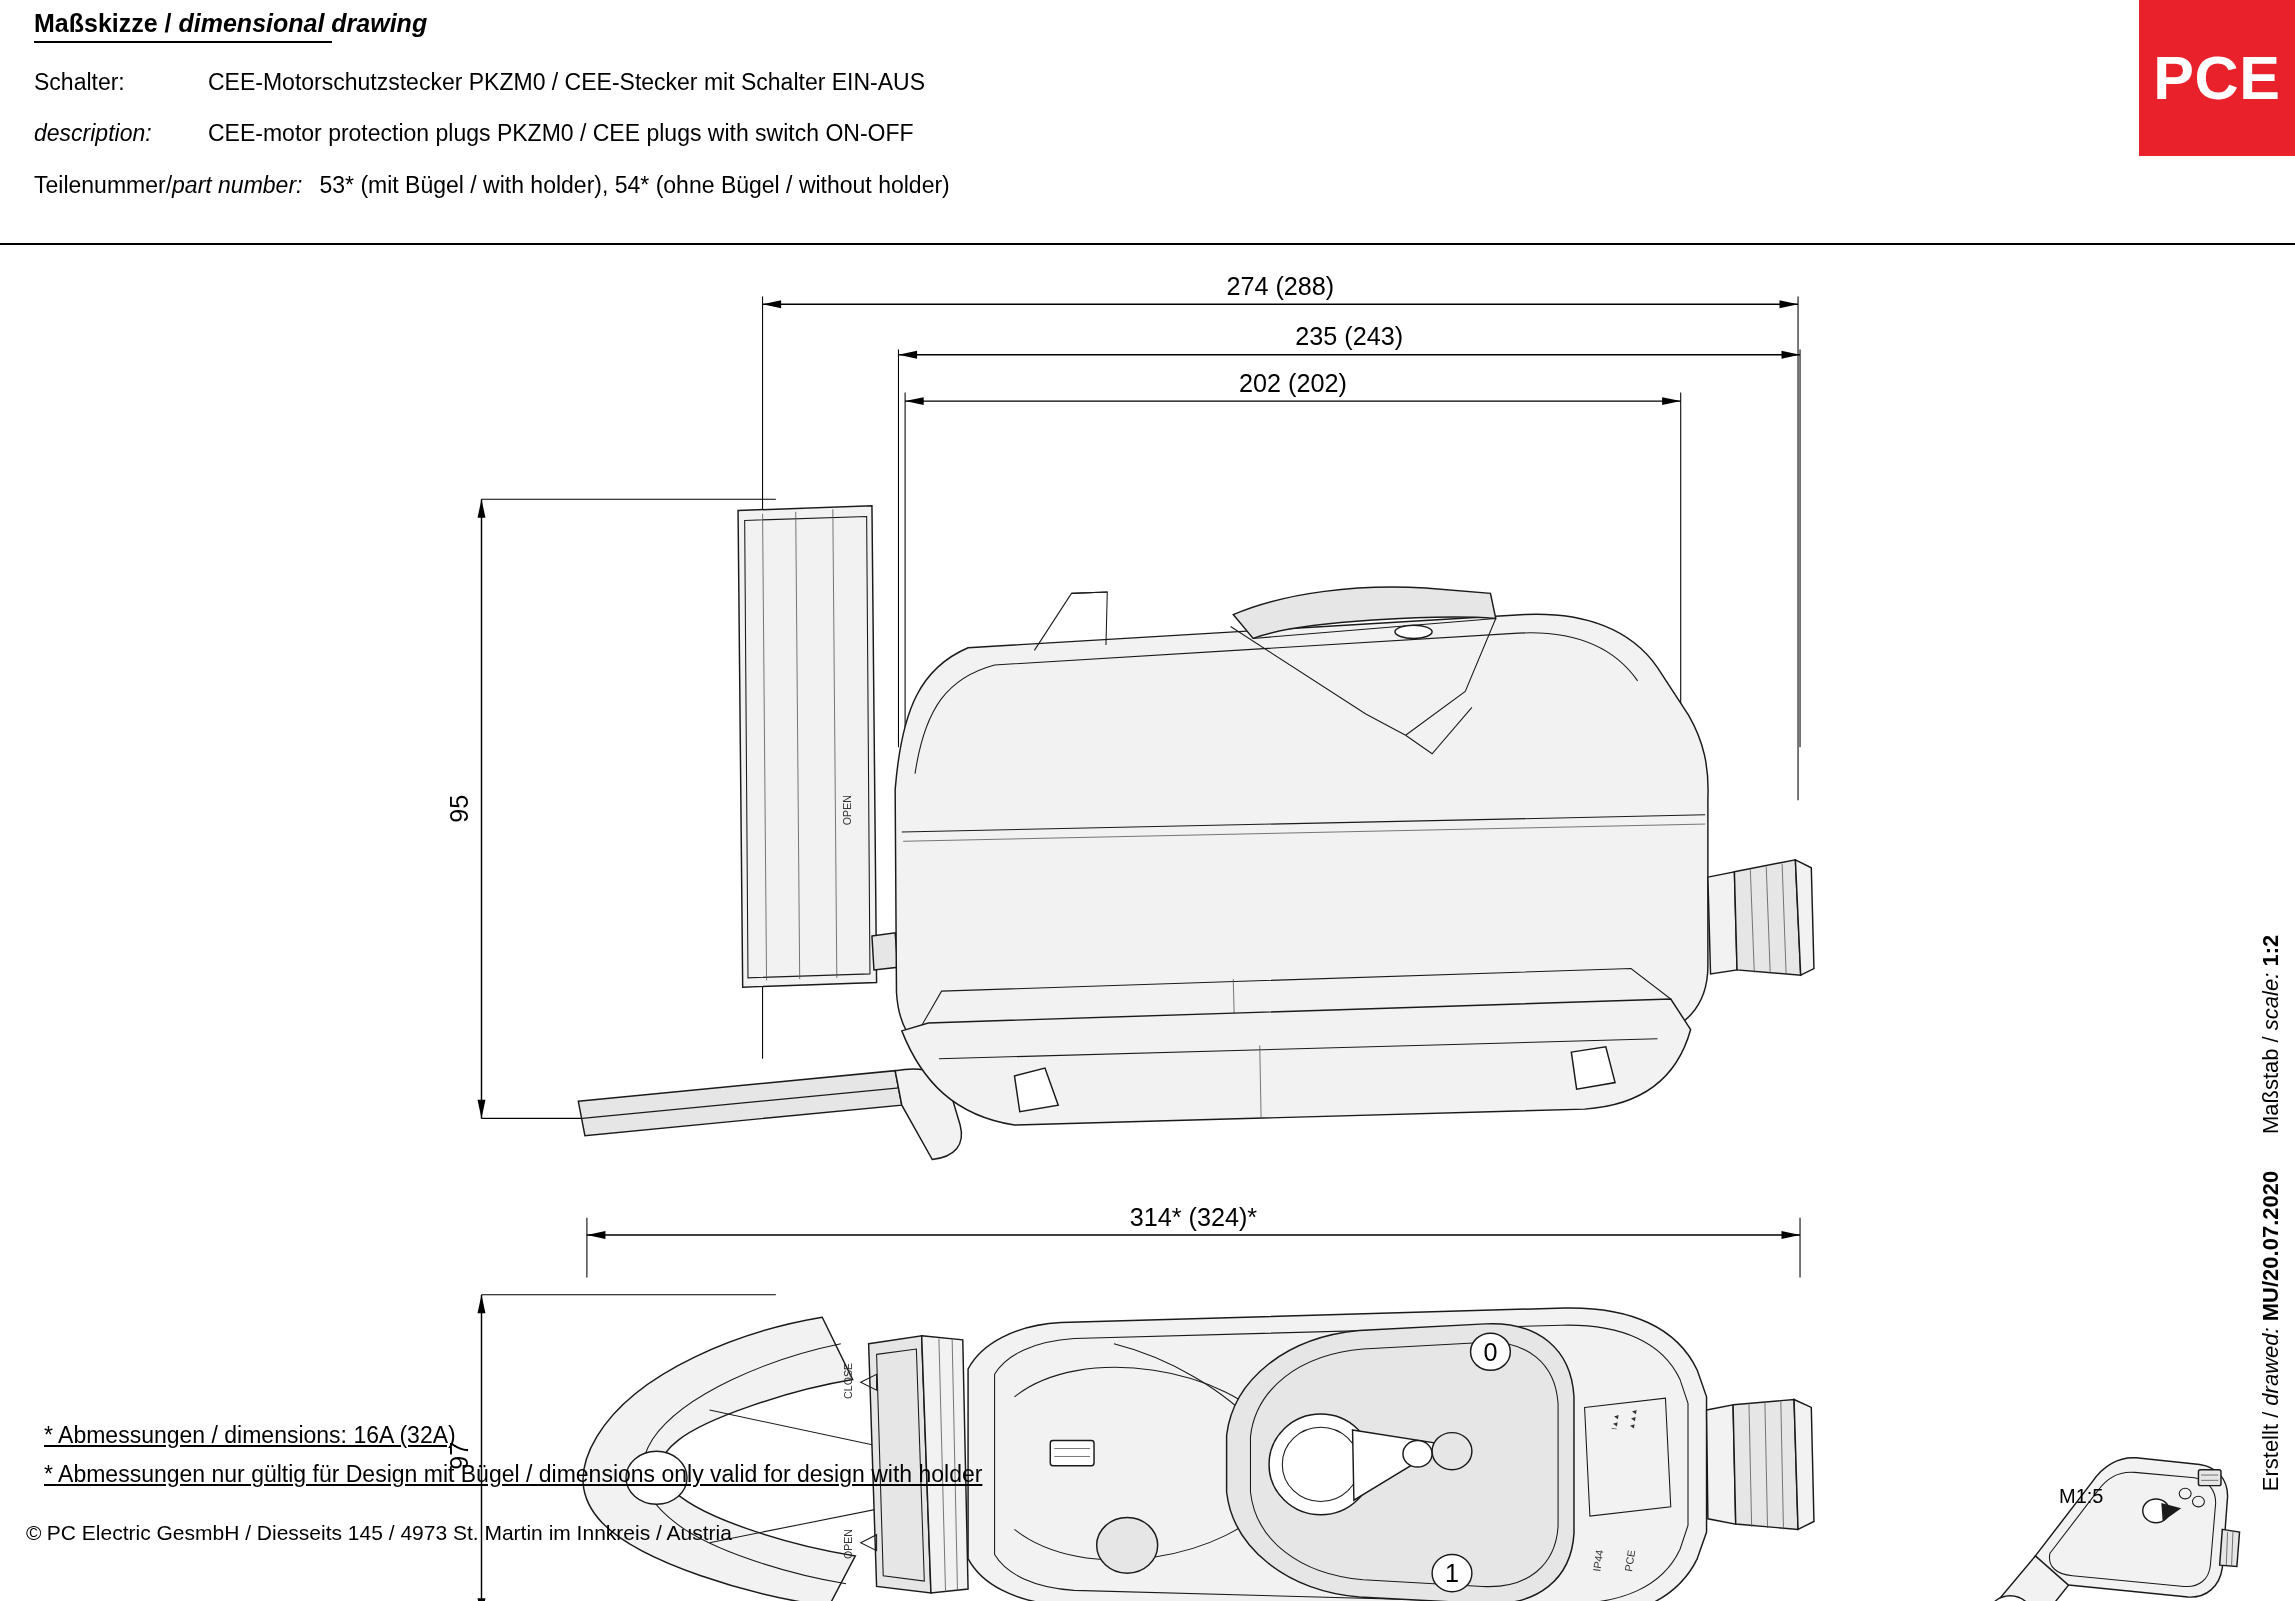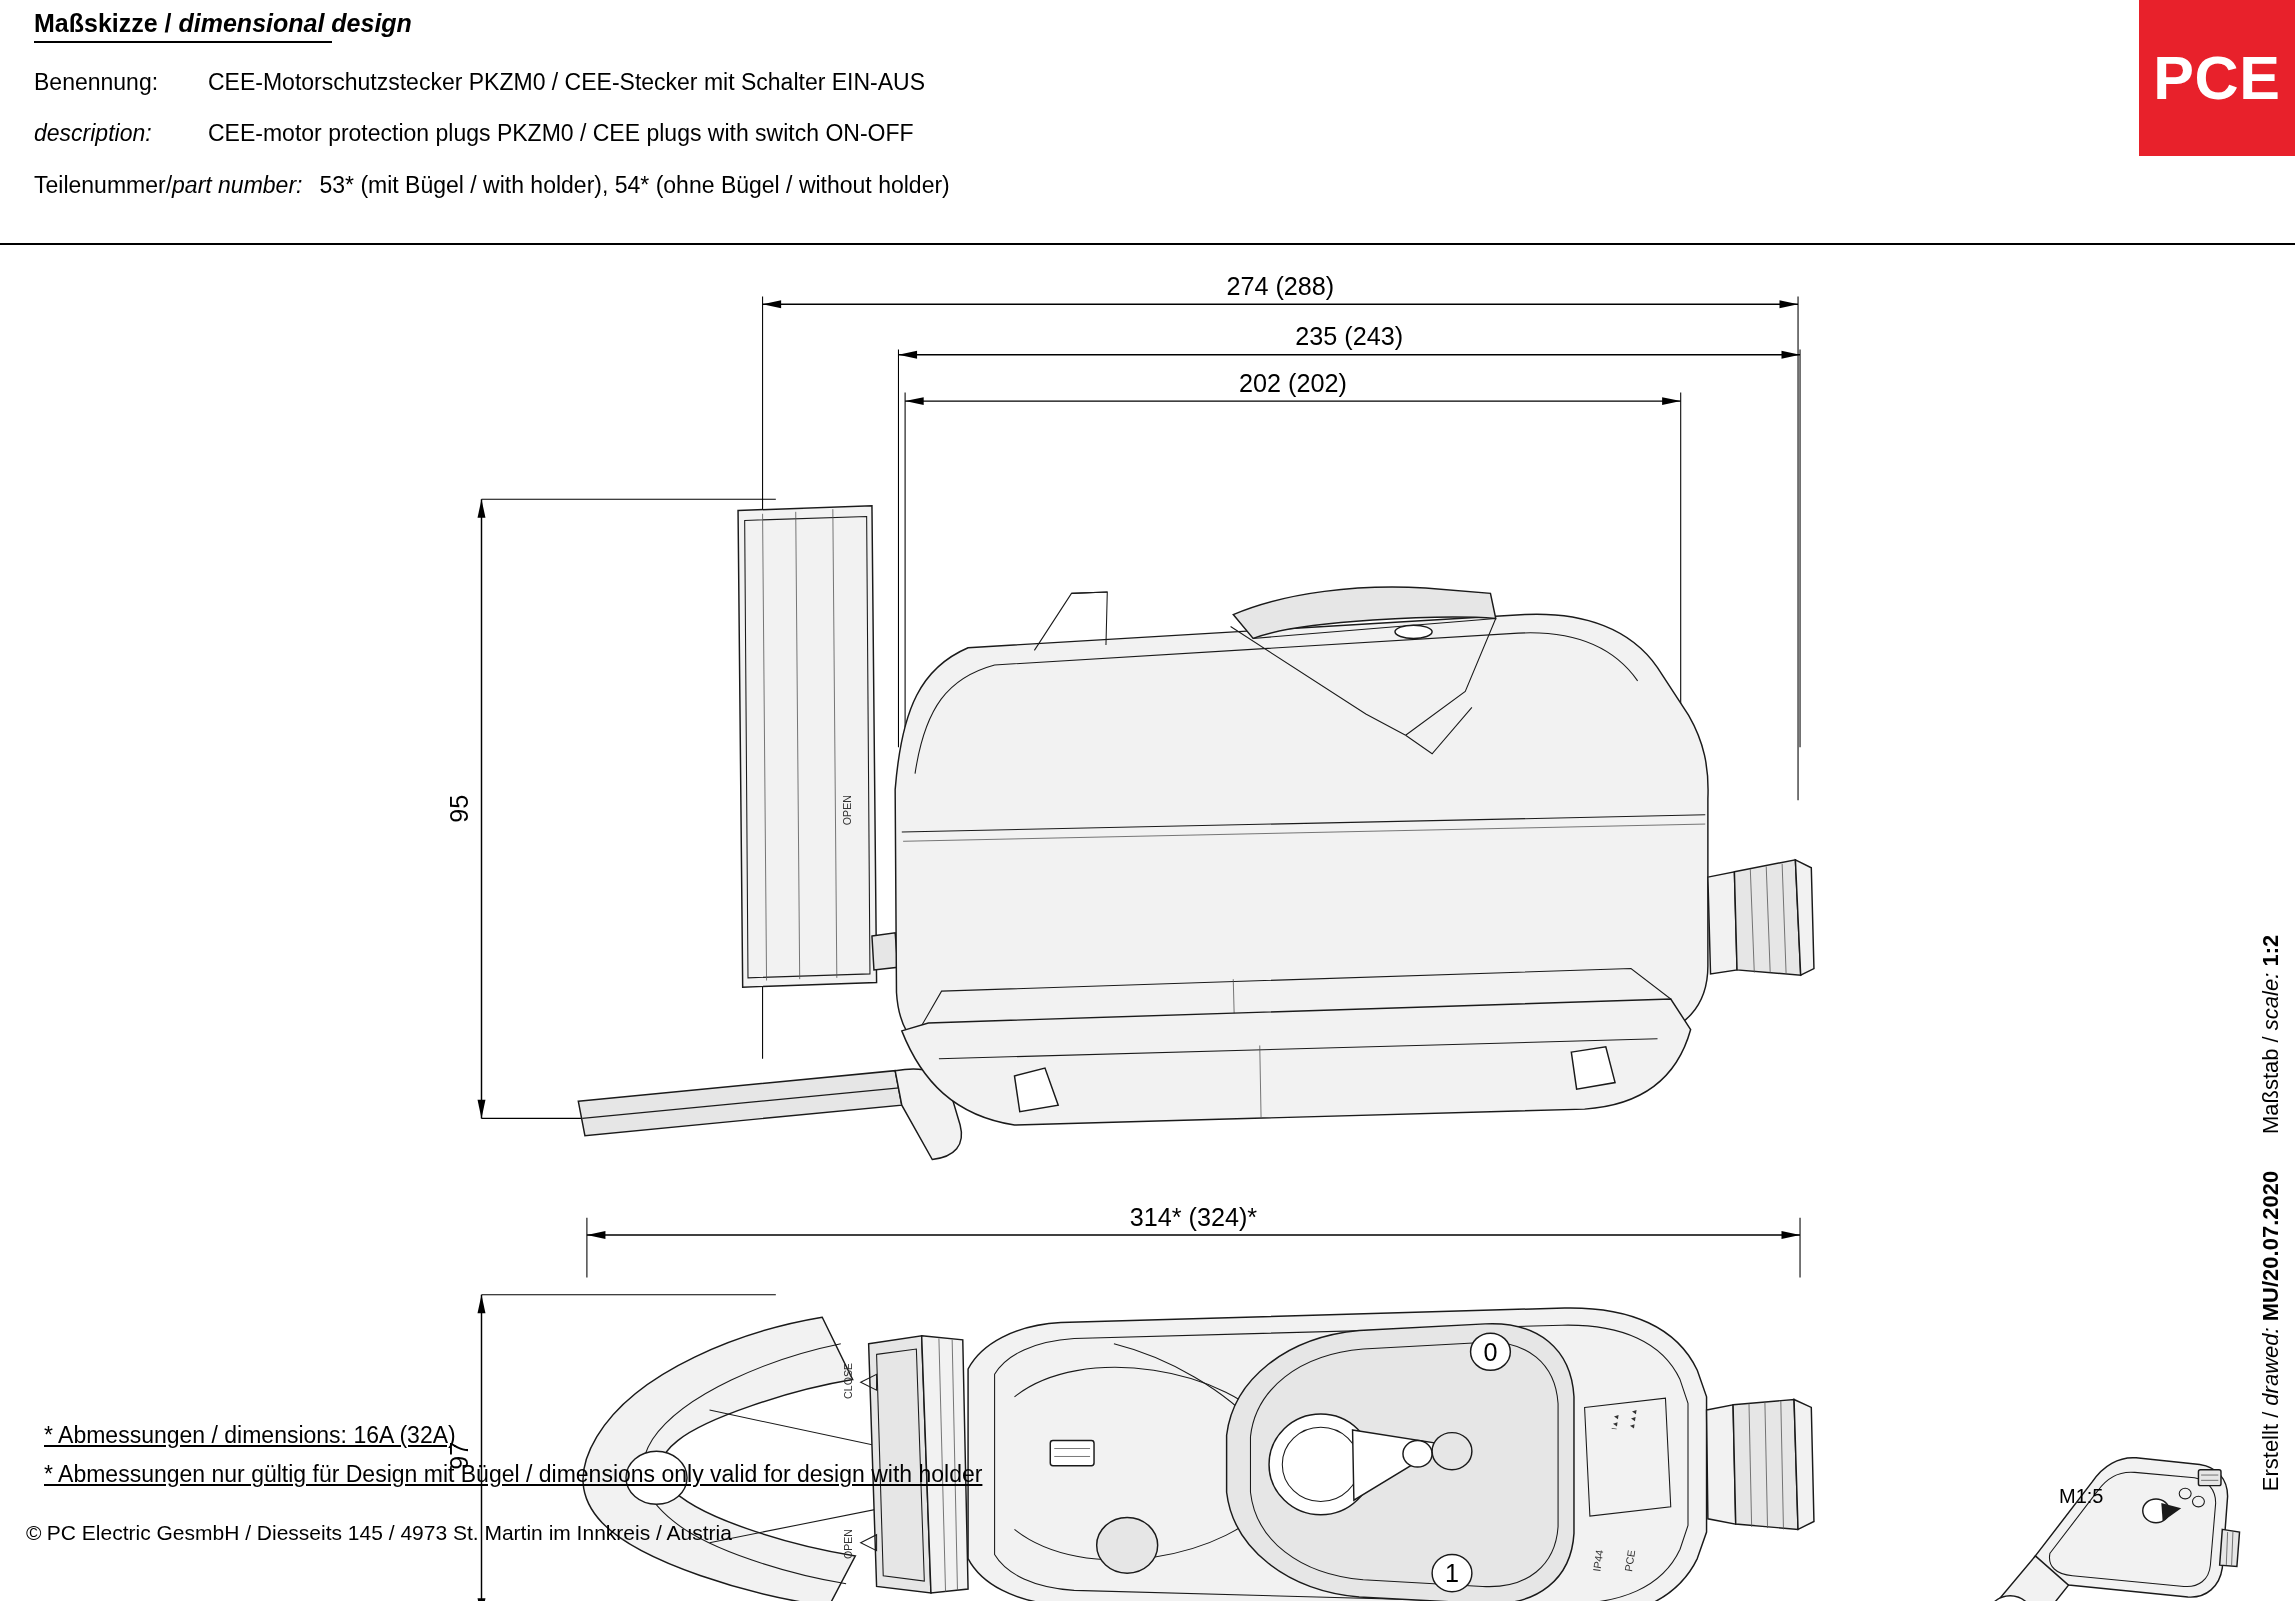--- a/index.html
+++ b/index.html
@@ -171,26 +171,26 @@
     font-size: 16px;
     fill: #333333;
   }
 </style>
 </head>
 <body>
 
 <div id="header">
 
   <div id="title-main">
-    <span>Maßskizze</span><span class="sep"> / </span><span class="it">dimensional design</span>
+    <span>Maßskizze</span><span class="sep"> / </span><span class="it">dimensional drawing</span>
   </div>
   <div id="title-underline"></div>
 
   <div class="meta-row" id="row-benennung">
-    <span class="meta-label">Benennung:</span><span class="meta-value">CEE-Motorschutzstecker PKZM0 / CEE-Stecker mit Schalter EIN-AUS</span>
+    <span class="meta-label">Schalter:</span><span class="meta-value">CEE-Motorschutzstecker PKZM0 / CEE-Stecker mit Schalter EIN-AUS</span>
   </div>
 
   <div class="meta-row" id="row-description">
     <span class="meta-label it">description:</span><span class="meta-value">CEE-motor protection plugs PKZM0 / CEE plugs with switch ON-OFF</span>
   </div>
 
   <div class="meta-row" id="row-partnumber">
     <span class="lbl1">Teilenummer</span><span class="lbl-sep"> / </span><span class="lbl2">part number:</span><span class="meta-value">53* (mit Bügel / with holder), 54* (ohne Bügel / without holder)</span>
   </div>
 

